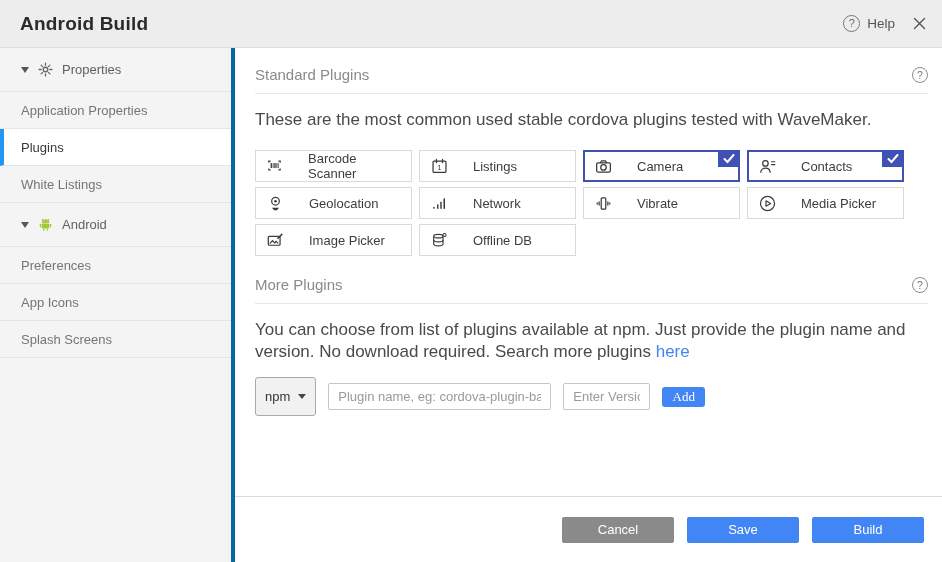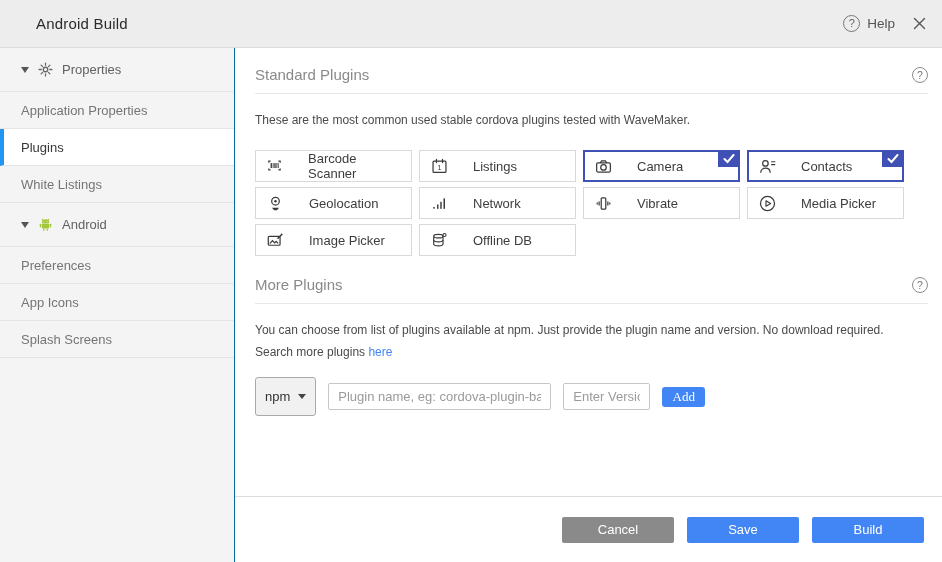--- a/index.html
+++ b/index.html
@@ -3,51 +3,51 @@
 <meta charset="utf-8">
 <style>
   * { box-sizing: border-box; margin: 0; padding: 0; }
   html,body { width: 942px; height: 562px; overflow: hidden; }
   body { font-family: "Liberation Sans", sans-serif; background: #fff; }
   .window { width: 942px; height: 562px; display: flex; flex-direction: column; }
 
   
   .header { flex: 0 0 48px; background: #ededed; border-bottom: 1px solid #dcdcdc;
             display: flex; align-items: center; padding: 0 16px 0 20px; }
-  .title { font-size: 15px; font-weight: 400; color: #2b2b2b; letter-spacing: .2px; margin-left: 16px; }
+  .title { font-size: 19px; font-weight: 700; color: #2b2b2b; letter-spacing: .2px; }
   .header-right { margin-left: auto; display: flex; align-items: center; }
   .help-wrap { display: flex; align-items: center; gap: 7px; cursor: pointer; }
   .qmark { width: 17px; height: 17px; border: 1.4px solid #777; border-radius: 50%;
            display: flex; align-items: center; justify-content: center;
            font-size: 11px; color: #666; line-height: 1; }
   .help-label { font-size: 13.5px; color: #555; }
   .close-btn { margin-left: 18px; cursor: pointer; display: flex; align-items: center; }
 
   
   .body { flex: 1; display: flex; min-height: 0; }
-  .sidebar { flex: 0 0 235px; background: #f4f4f4; border-right: 1px solid #0369a1; }
+  .sidebar { flex: 0 0 235px; background: #f4f4f4; border-right: 4px solid #0369a1; }
   .nav-row { display: flex; align-items: center; border-bottom: 1px solid #e5e5e5;
              font-size: 13px; cursor: pointer; }
   .group-header { height: 44px; padding-left: 21px; gap: 9px; color: #616161; }
   .nav-item { height: 37px; padding-left: 21px; color: #757575; }
   .nav-item.active { background: #fff; border-left: 4px solid #2196f3;
                      padding-left: 17px; color: #383838; }
   .tri-down { width: 0; height: 0; border-left: 4.5px solid transparent;
               border-right: 4.5px solid transparent; border-top: 6px solid #555; }
 
   
   .main { flex: 1; display: flex; flex-direction: column; background: #fff; min-width: 0; }
   .content { flex: 1; padding: 0 14px 0 20px; overflow: hidden; }
   .section-header { display: flex; align-items: center; justify-content: space-between;
                     padding: 18px 0 10px; border-bottom: 1px solid #e8e8e8; }
   .section-title { font-size: 15px; color: #8a8a8a; font-weight: 400; }
   .qmark-sm { width: 16px; height: 16px; border: 1.3px solid #8d8d8d; border-radius: 50%;
               display: flex; align-items: center; justify-content: center;
               font-size: 10.5px; color: #777; cursor: pointer; }
-  .desc { font-size: 12px; color: #4a4a4a; margin-top: 15px; line-height: 22px; max-width: 660px; }
+  .desc { font-size: 17px; color: #4a4a4a; margin-top: 15px; line-height: 22px; max-width: 660px; }
   .link { color: #4285f4; text-decoration: none; cursor: pointer; }
 
   .plugins-grid { margin-top: 19px; display: grid;
                   grid-template-columns: repeat(4, 157px); gap: 5px 7px; }
   .plugin-card { position: relative; height: 32px; border: 1px solid #d9d9d9; background: #fff;
                  display: flex; align-items: center; gap: 24px; padding: 0 9px;
                  font-size: 13px; color: #3d3d3d; cursor: pointer; }
   .plugin-card .icon { display: flex; align-items: center; justify-content: center; width: 20px; }
   .badge { display: none; position: absolute; top: -1px; right: -1px; width: 22px; height: 17px;
            background: #3f51b5; align-items: center; justify-content: center; }

